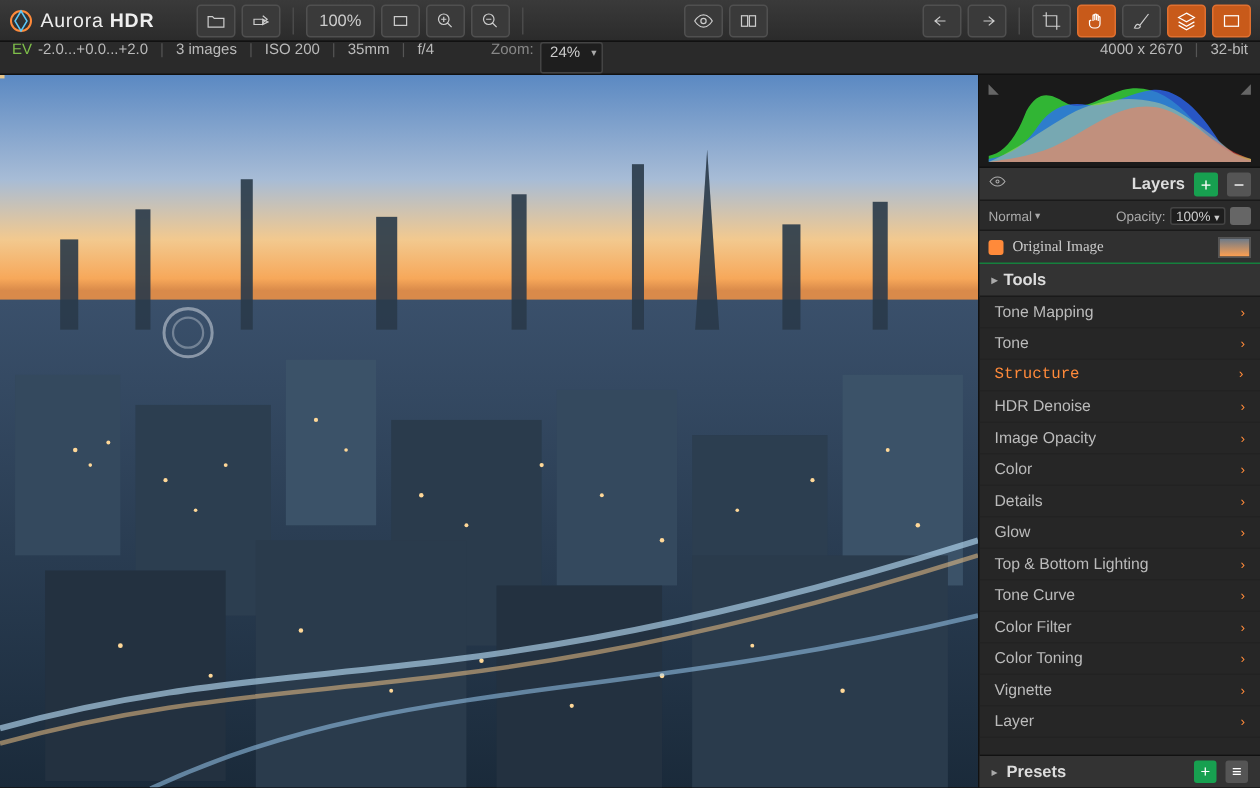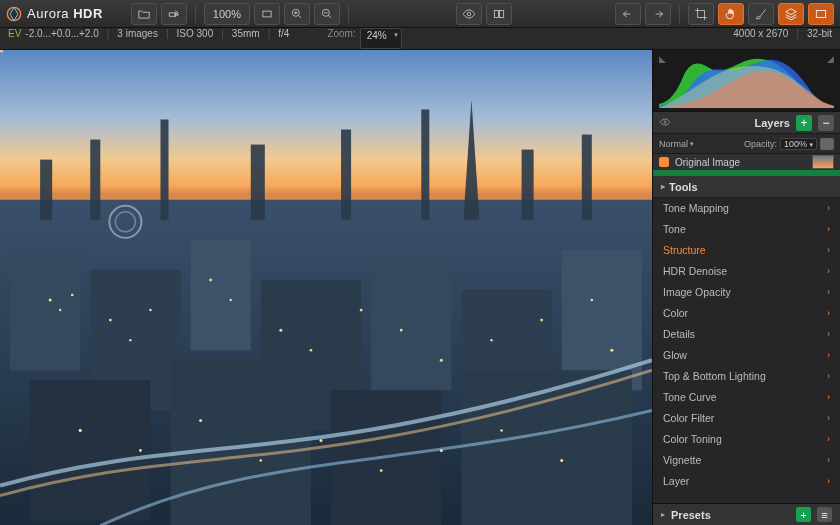--- a/index.html
+++ b/index.html
@@ -46,30 +46,30 @@
   .pill-btn { width: 16px; height: 16px; border-radius: 2px; display: flex; align-items: center; justify-content: center; font-size: 12px; cursor: pointer; color: #fff; }
   .add { background: #17a050; }
   .minus { background: #555; }
 
   .layer-options { height: 20px; background: #2a2a2a; display: flex; align-items: center; padding: 0 6px; gap: 6px; font-size: 9px; color: #aaa; border-bottom: 1px solid #1a1a1a; }
   .layer-options .blend { display: flex; align-items: center; gap: 2px; }
   .layer-options .opacity { display: flex; align-items: center; gap: 3px; margin-left: auto; }
   .opc-val { background: #1e1e1e; border: 1px solid #444; border-radius: 2px; padding: 0 3px; color: #ccc; }
   .small-sw { width: 14px; height: 12px; background: #666; border-radius: 2px; }
 
-  .layer-row { height: 22px; background: #303030; display: flex; align-items: center; padding: 0 6px; gap: 6px; font-size: 10px; color: #ccc; border-bottom: 6px solid #15803d; }
+  .layer-row { height: 22px; background: #303030; display: flex; align-items: center; padding: 0 6px; gap: 6px; font-size: 10px; color: #ccc; border-bottom: 1px solid #15803d; font-family: Liberation Serif, serif; }
   .layer-row .thumb { width: 22px; height: 14px; background: linear-gradient(#6b7a8a,#ffa050); border: 1px solid #555; margin-left: auto; }
   .layer-row .chk { width: 10px; height: 10px; background: #ff8a3a; border-radius: 2px; }
 
   .tools-head { height: 22px; background: #333; display: flex; align-items: center; padding: 0 8px; color: #ddd; font-size: 11px; font-weight: 600; border-bottom: 1px solid #1a1a1a; }
   .tools-head .chev { margin-right: 4px; font-size: 8px; color: #aaa; }
 
   .tool-list { flex: 1; overflow: hidden; }
   .tool-row { height: 21px; display: flex; align-items: center; padding: 0 10px; font-size: 10.5px; color: #bbb; border-bottom: 1px solid #222; cursor: pointer; }
-  .tool-row.active { color: #ff8a3a; }
+  .tool-row.active { color: #ff8a3a; font-family: Liberation Mono, monospace; }
   .tool-row .arrow { margin-left: auto; color: #ff8a3a; font-size: 9px; }
 
   .presets-foot { height: 22px; background: #333; display: flex; align-items: center; padding: 0 8px; color: #ddd; font-size: 11px; border-top: 1px solid #111; gap: 6px; }
   .presets-foot .chev { font-size: 8px; color: #aaa; }
   .presets-foot .title { flex: 1; font-weight: 700; }
   .presets-foot .pill-btn { width: 15px; height: 15px; font-size: 11px; }
 
   
   .ico { width: 14px; height: 14px; stroke: #ccc; fill: none; stroke-width: 1.4; }
 </style>
@@ -179,21 +179,21 @@
         </svg>
     </div>
   </div>
 
   <div class="infobar">
     <span class="ev">EV</span>
     <span class="val">-2.0...+0.0...+2.0</span>
     <span class="pipe">|</span>
     <span class="val">3 images</span>
     <span class="pipe">|</span>
-    <span class="val">ISO 300</span>
+    <span class="val">ISO 200</span>
     <span class="pipe">|</span>
     <span class="val">35mm</span>
     <span class="pipe">|</span>
     <span class="val">f/4</span>
 
     <span style="width:30px"></span>
     <span class="label">Zoom:</span>
     <span class="zoom-field">
       <span>24%</span><span class="chev">▾</span>
     </span>

